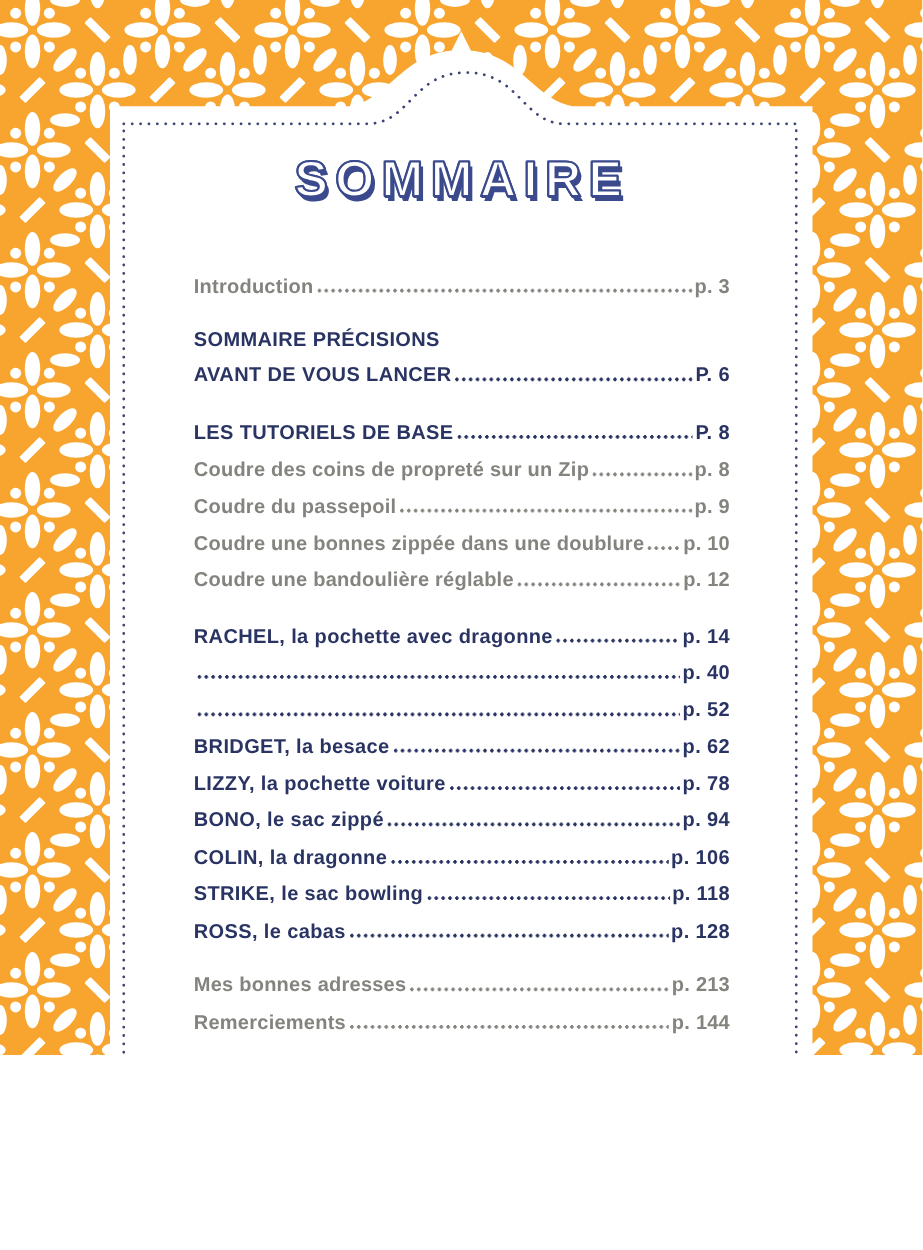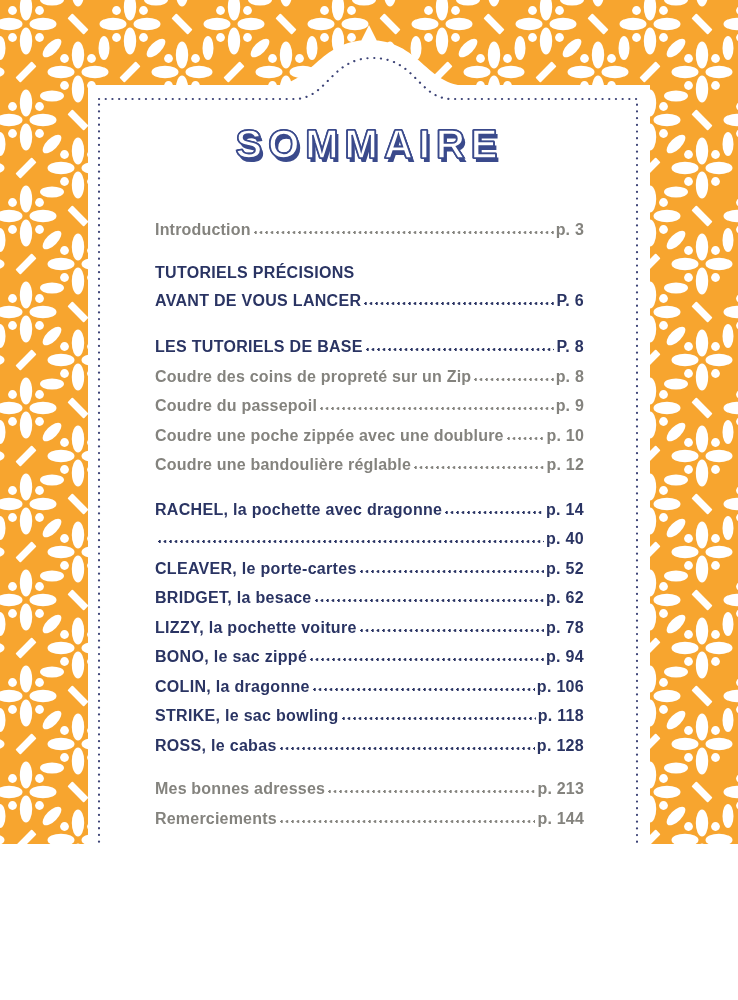--- a/index.html
+++ b/index.html
@@ -98,21 +98,21 @@
     <div class="toc">
         <div class="toc-section">
           <div class="toc-row gray">
             <span class="toc-label">Introduction</span>
             <span class="leader"></span>
             <span class="toc-page">p. 3</span>
           </div>
         </div>
         <div class="toc-section tight">
           <div class="toc-row bold">
-            <span class="toc-label">TUTORIELS PRÉCISIONS</span>
+            <span class="toc-label">SOMMAIRE PRÉCISIONS</span>
           </div>
           <div class="toc-row bold">
             <span class="toc-label">AVANT DE VOUS LANCER</span>
             <span class="leader"></span>
             <span class="toc-page">P. 6</span>
           </div>
         </div>
         <div class="toc-section">
           <div class="toc-row bold">
             <span class="toc-label">LES TUTORIELS DE BASE</span>
@@ -123,42 +123,41 @@
             <span class="toc-label">Coudre des coins de propreté sur un Zip</span>
             <span class="leader"></span>
             <span class="toc-page">p. 8</span>
           </div>
           <div class="toc-row gray">
             <span class="toc-label">Coudre du passepoil</span>
             <span class="leader"></span>
             <span class="toc-page">p. 9</span>
           </div>
           <div class="toc-row gray">
-            <span class="toc-label">Coudre une poche zippée avec une doublure</span>
+            <span class="toc-label">Coudre une bonnes zippée dans une doublure</span>
             <span class="leader"></span>
             <span class="toc-page">p. 10</span>
           </div>
           <div class="toc-row gray">
             <span class="toc-label">Coudre une bandoulière réglable</span>
             <span class="leader"></span>
             <span class="toc-page">p. 12</span>
           </div>
         </div>
         <div class="toc-section">
           <div class="toc-row bold">
             <span class="toc-label">RACHEL, la pochette avec dragonne</span>
             <span class="leader"></span>
             <span class="toc-page">p. 14</span>
           </div>
           <div class="toc-row bold">
             <span class="leader"></span>
             <span class="toc-page">p. 40</span>
           </div>
           <div class="toc-row bold">
-            <span class="toc-label">CLEAVER, le porte-cartes</span>
             <span class="leader"></span>
             <span class="toc-page">p. 52</span>
           </div>
           <div class="toc-row bold">
             <span class="toc-label">BRIDGET, la besace</span>
             <span class="leader"></span>
             <span class="toc-page">p. 62</span>
           </div>
           <div class="toc-row bold">
             <span class="toc-label">LIZZY, la pochette voiture</span>

